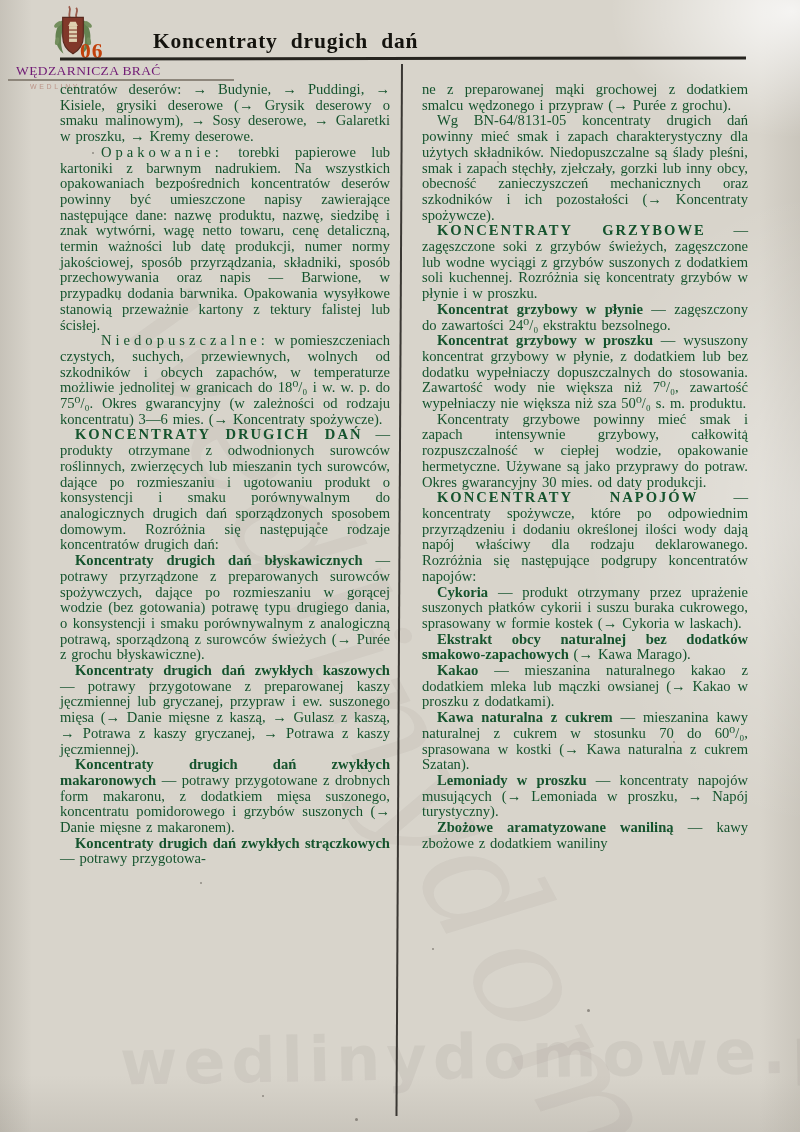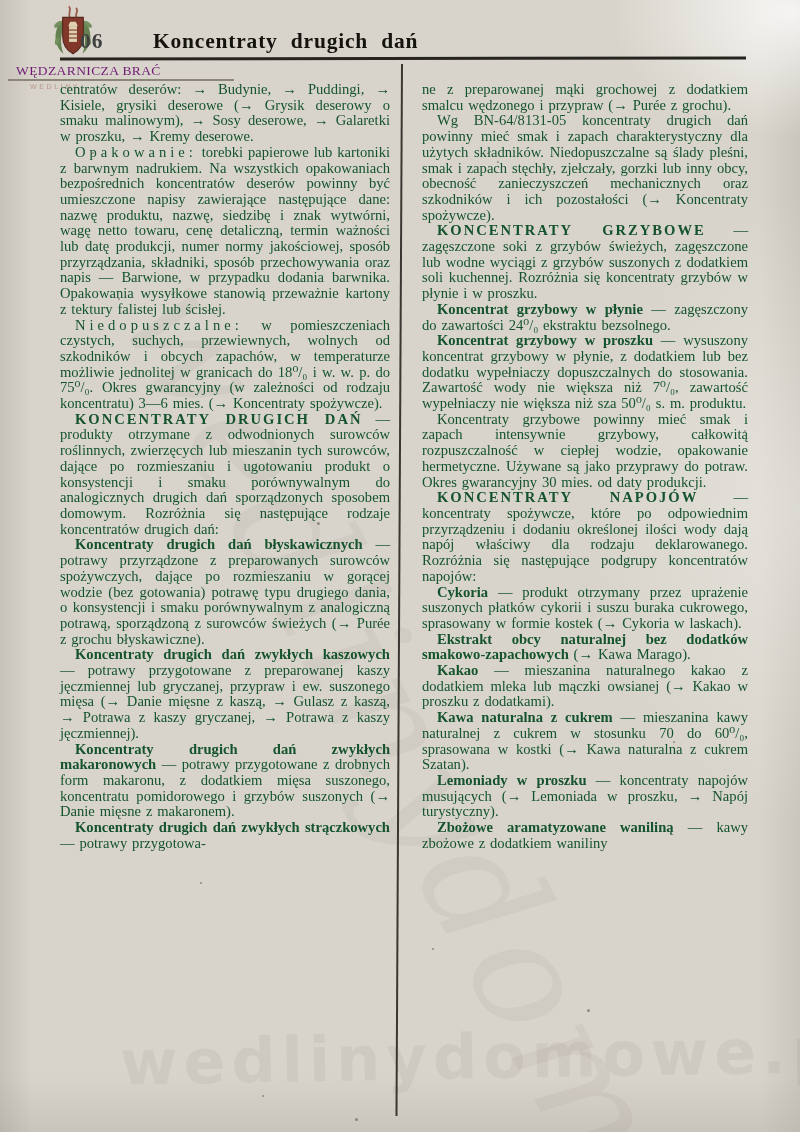--- a/index.html
+++ b/index.html
@@ -8,21 +8,21 @@
     background:
       radial-gradient(ellipse 260px 180px at 99% 1%, rgba(255,255,255,0.8), rgba(255,255,255,0) 70%),
       radial-gradient(ellipse 300px 420px at 101% 45%, rgba(255,255,255,0.35), rgba(255,255,255,0) 75%),
       linear-gradient(90deg, rgba(118,112,100,0.18) 0%, rgba(118,112,100,0) 4%, rgba(118,112,100,0) 95%, rgba(170,165,155,0.30) 100%),
       linear-gradient(0deg, rgba(110,104,94,0.14) 0%, rgba(110,104,94,0) 5%),
       #d8d4cb;
     font-family:"Liberation Serif","DejaVu Serif",serif;
   }
   .abs{position:absolute;}
   
-  #page-number{left:80px;top:30px;font-size:21.5px;line-height:22px;font-weight:bold;color:#404040;letter-spacing:1px;z-index:3;}
+  #page-number{left:80px;top:40px;font-size:21.5px;line-height:22px;font-weight:bold;color:#c2410c;letter-spacing:1px;z-index:3;}
   #page-title{left:153px;top:30px;font-size:21.5px;line-height:22px;font-weight:bold;color:#14130e;letter-spacing:0.8px;word-spacing:7px;z-index:3;white-space:nowrap;}
   #header-rule{left:60px;top:57px;width:686px;height:3px;background:#26241f;z-index:3;transform:rotate(-0.1deg);}
   
   #brand-crest{left:50px;top:5px;width:46px;height:58px;z-index:2;opacity:0.93;}
   #brand-name{left:16px;top:64px;font-size:13.5px;line-height:14px;color:#701a75;letter-spacing:0.4px;z-index:1;white-space:nowrap;}
   #brand-underline{left:8px;top:79px;width:226px;height:1.5px;background:#8d867b;z-index:1;}
   #brand-subtext{left:30px;top:83px;font-size:7px;line-height:8px;color:#bb9488;letter-spacing:2.6px;z-index:1;white-space:nowrap;font-family:"Liberation Sans",sans-serif;}
   
   #ghost-diagonal{left:240px;top:250px;font-size:150px;font-style:italic;letter-spacing:6px;color:rgba(70,65,58,0.052);transform:rotate(62deg);transform-origin:0 0;white-space:nowrap;z-index:0;font-family:"DejaVu Serif",serif;}
   #ghost-bottom{left:120px;top:1020px;font-size:62px;font-weight:bold;letter-spacing:6px;color:rgba(90,85,78,0.075);transform:rotate(-1deg);white-space:nowrap;z-index:0;font-family:"DejaVu Sans",sans-serif;}
@@ -35,21 +35,21 @@
     font-size:14.6px;
     line-height:15.7px;
     color:#14532d;
     text-align:justify;
     word-spacing:1.2px;
   }
   .para.indent{text-indent:15px;}
   .para.entry{margin-top:0;}
   .seg-b{font-weight:bold;}
   .seg-caps{letter-spacing:2px;}
-  .seg-sp{letter-spacing:4px;}
+  .seg-sp{letter-spacing:4px;margin-left:26px;}
   .speck{position:absolute;border-radius:50%;background:rgba(55,50,45,0.45);z-index:1;}
 </style>
 </head>
 <body>
 
 <div class="abs" id="ghost-diagonal">wedlinydomowe</div>
 <div class="abs" id="ghost-bottom">wedlinydomowe.pl</div>
 
 <svg class="abs" id="brand-crest" viewBox="0 0 58 72" xmlns="http://www.w3.org/2000/svg">
   <path d="M26 17 C21 11 28 7 24 1" stroke="#8a3a28" stroke-width="2.2" fill="none" opacity="0.85"></path>

